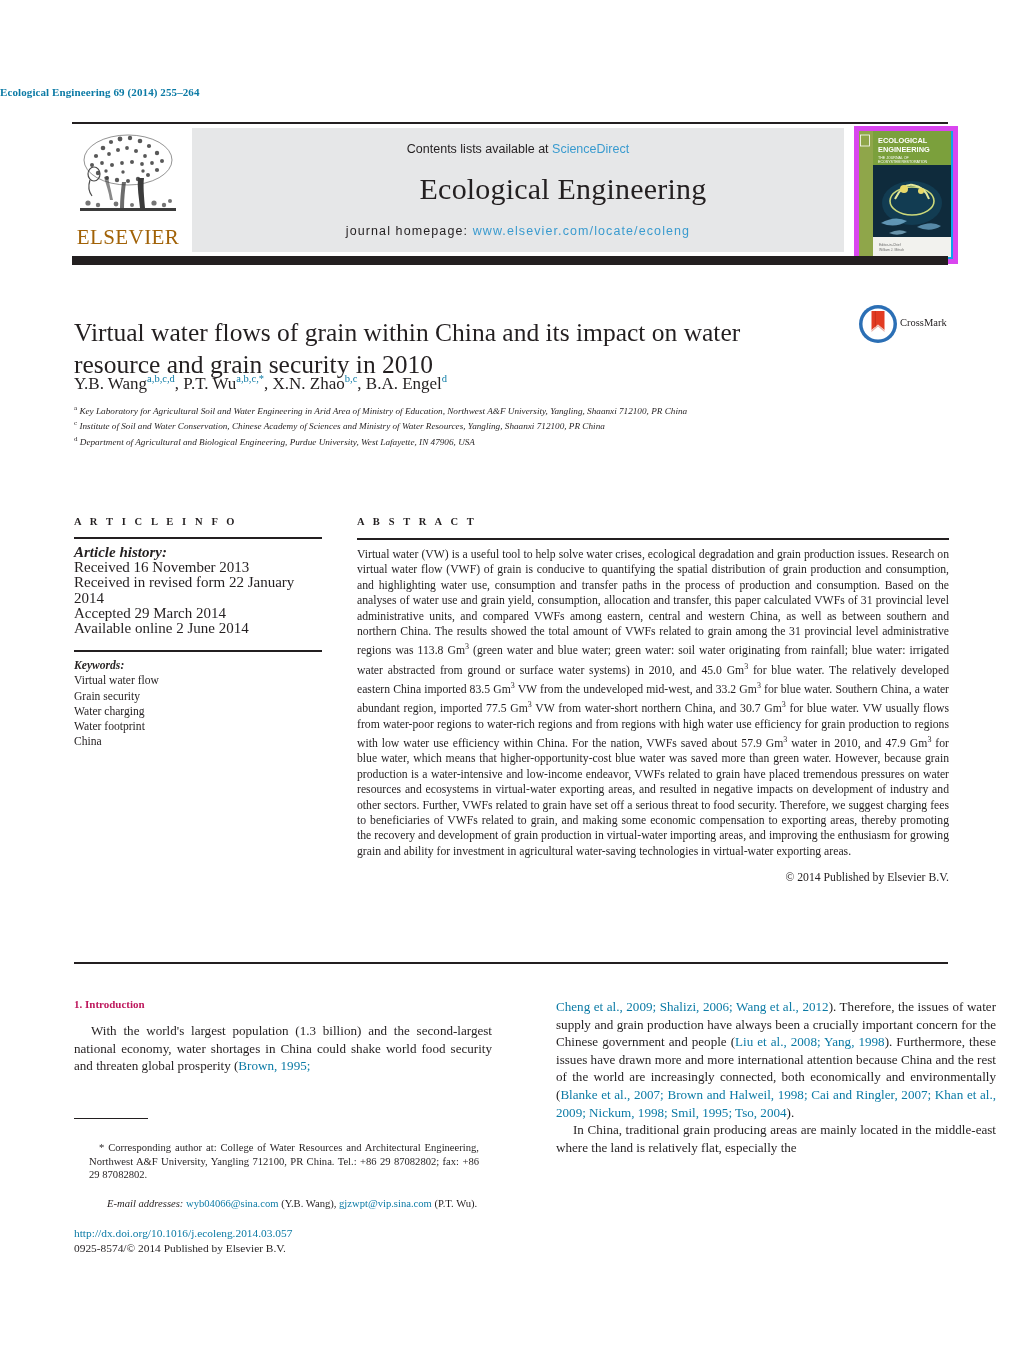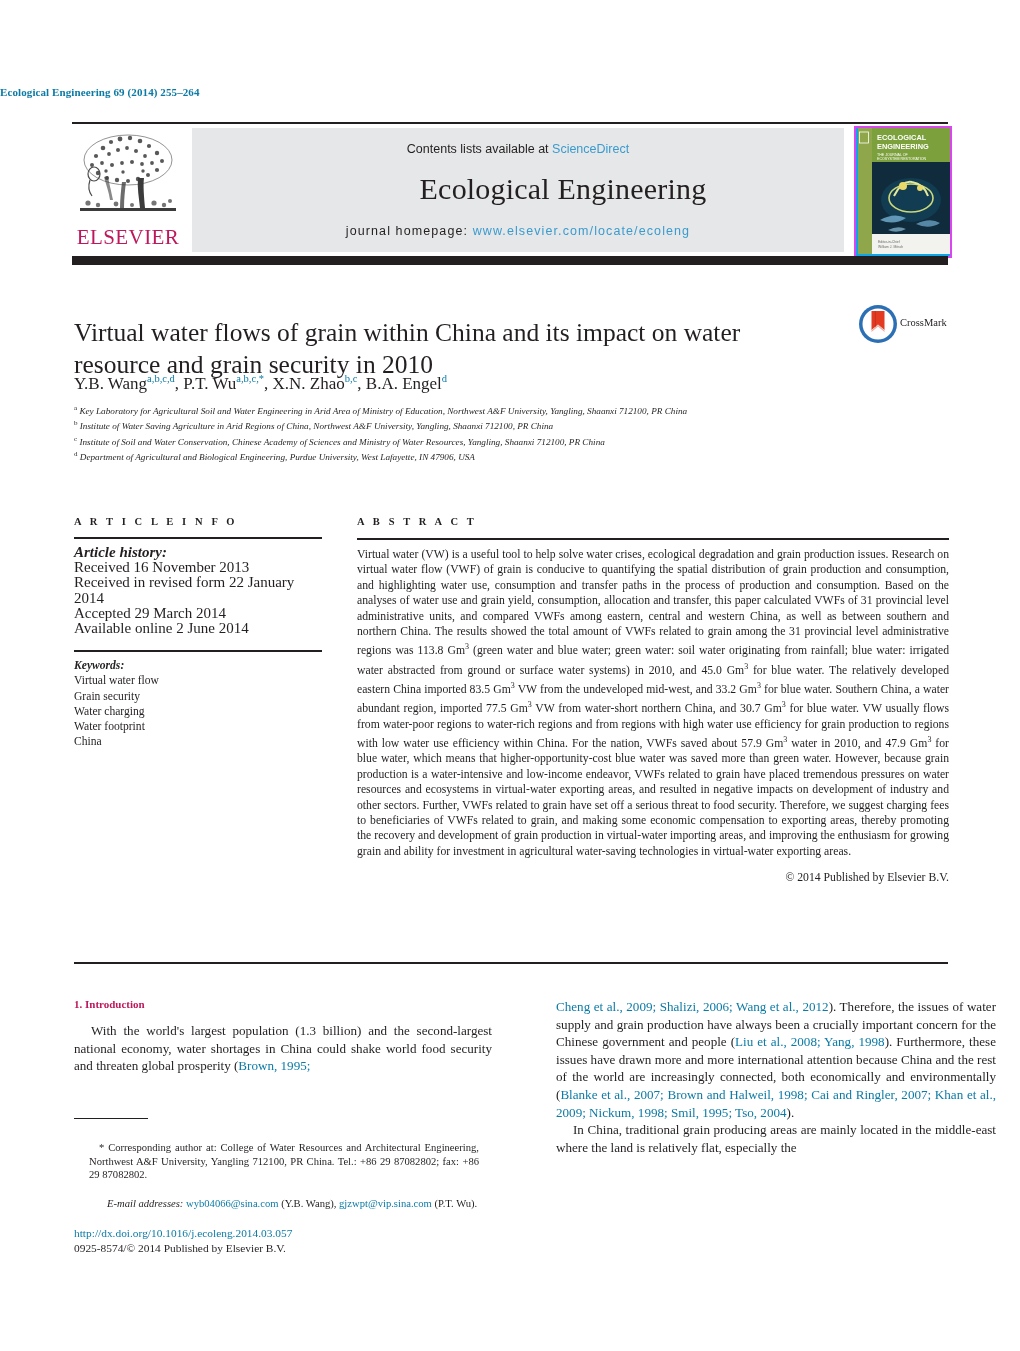--- a/index.html
+++ b/index.html
@@ -55,21 +55,21 @@
   .tree-svg { position:absolute; left:4px; top:2px; }
   .elsevier-word {
     position: absolute;
     left: 2px; bottom: 6px;
     width: 108px;
     text-align: center;
     font-family: "Liberation Serif", serif;
     font-size: 21px;
     font-weight: normal;
     letter-spacing: 0.4px;
-    color: #be185d;
+    color: #a16207;
     line-height: 1;
   }
   .journal-band {
     position: absolute;
     left: 120px; top: 2px;
     width: 652px; height: 124px;
     background: #e6e7e8;
   }
   .contents-line {
     position: absolute;
@@ -100,24 +100,23 @@
     font-family: "Liberation Sans", sans-serif;
     font-size: 12.5px;
     color: #231f20;
     letter-spacing: 1.1px;
   }
   .homepage-line .url { color: #3a9bcf; }
   .cover-thumb {
     position: absolute;
     left: 782px; top: 0px;
     width: 94px; height: 128px;
-    border: 2px solid #d946ef;
+    border: 5px solid #d946ef;
     background: #0ea5e9;
     overflow: hidden;
-    text-align: right;
   }
   .rule-bottom {
     position: absolute;
     left: 72px; top: 256px;
     width: 876px; height: 9px;
     background: #231f20;
   }
 
   
   .article-title {
@@ -424,21 +423,20 @@
 
   <div class="authors">
     <span>Y.B. Wang</span><sup>a,b,c,d</sup>,
     <span>P.T. Wu</span><sup>a,b,c,*</sup>,
     <span>X.N. Zhao</span><sup>b,c</sup>,
     <span>B.A. Engel</span><sup>d</sup>
   </div>
 
   <div class="affiliations">
     <p class="aff"><sup>a</sup> <span>Key Laboratory for Agricultural Soil and Water Engineering in Arid Area of Ministry of Education, Northwest A&amp;F University, Yangling, Shaanxi 712100, PR China</span></p>
-    <p class="aff"><sup>b</sup> <span>Institute of Water Saving Agriculture in Arid Regions of China, Northwest A&amp;F University, Yangling, Shaanxi 712100, PR China</span></p>
     <p class="aff"><sup>c</sup> <span>Institute of Soil and Water Conservation, Chinese Academy of Sciences and Ministry of Water Resources, Yangling, Shaanxi 712100, PR China</span></p>
     <p class="aff"><sup>d</sup> <span>Department of Agricultural and Biological Engineering, Purdue University, West Lafayette, IN 47906, USA</span></p>
   </div>
 
   <div class="col-left">
     <div class="sec-head">A R T I C L E    I N F O</div>
     <div class="hr-thin"></div>
     <div class="history">
       <span class="lbl">Article history:</span><br>
       <span>Received 16 November 2013</span><br>

